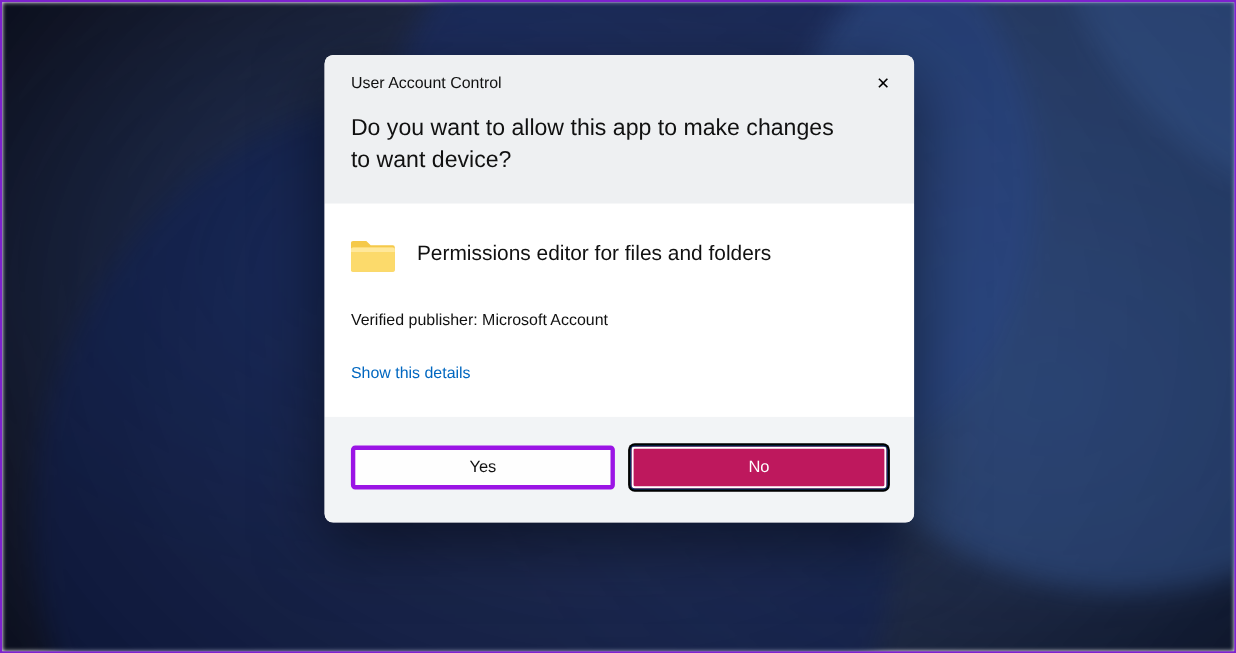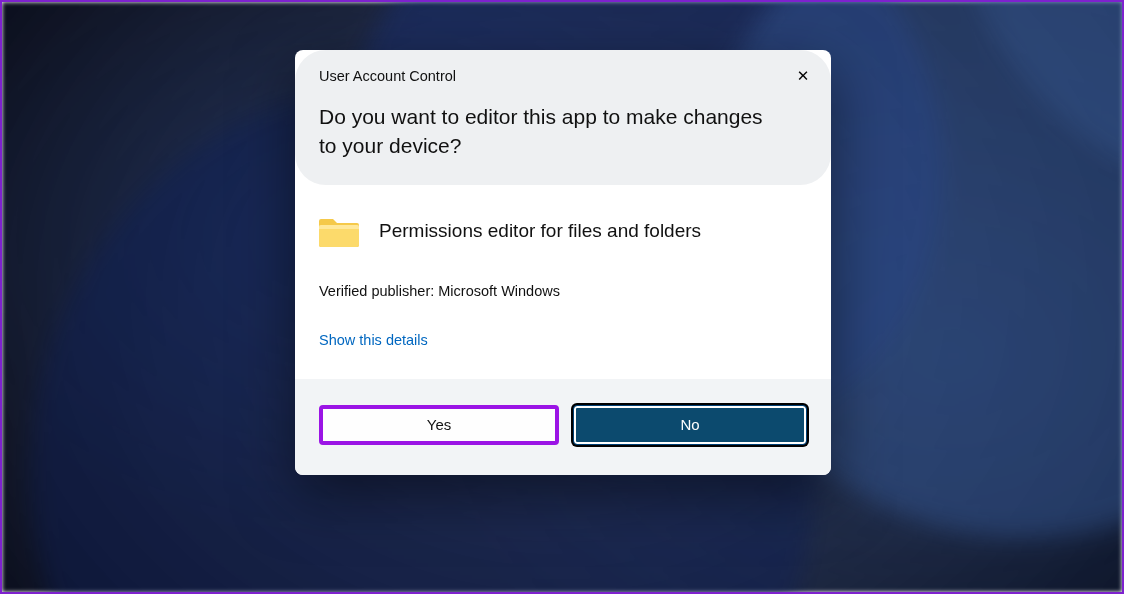--- a/index.html
+++ b/index.html
@@ -40,21 +40,20 @@
       width: 536px;
       background: #fff;
       border-radius: 8px;
       box-shadow: 0 20px 60px rgba(0,0,0,0.5);
       overflow: hidden;
     }
     .dialog-header {
       background: #eef0f2;
       padding: 18px 24px 24px 24px;
       position: relative;
-      border-radius: 31px;
     }
     .dialog-title {
       font-size: 14.5px;
       color: #111;
       font-weight: 400;
       margin-bottom: 18px;
     }
     .dialog-question {
       font-size: 21px;
       color: #111;
@@ -121,50 +120,50 @@
       font-family: inherit;
       cursor: pointer;
       border-radius: 4px;
     }
     .btn-yes {
       background: #fefefe;
       color: #111;
       border: 4px solid #9b14e5;
     }
     .btn-no {
-      background: #0c4a6e;
+      background: #be185d;
       color: #fff;
       border: 1px solid #003f73;
       box-shadow: inset 0 0 0 2px #fff, 0 0 0 2px #000;
     }
   </style>
 </head>
 <body>
 
 <div class="wallpaper"></div>
 
 <div class="dialog">
   <div class="dialog-header">
     <div class="dialog-title">User Account Control</div>
     <button class="close-btn">✕</button>
-    <div class="dialog-question">Do you want to editor this app to make changes to your device?</div>
+    <div class="dialog-question">Do you want to allow this app to make changes to want device?</div>
   </div>
 
   <div class="dialog-body">
     <div class="app-row">
       <span class="folder-icon">
         <svg viewBox="0 0 40 36" width="40" height="36">
           <path d="M2 6 h12 l4 4 h20 a2 2 0 0 1 2 2 v20 a2 2 0 0 1 -2 2 h-36 a2 2 0 0 1 -2 -2 v-24 a2 2 0 0 1 2 -2 z" fill="#f5c94a"></path>
           <path d="M2 12 h36 a2 2 0 0 1 2 2 v18 a2 2 0 0 1 -2 2 h-36 a2 2 0 0 1 -2 -2 v-18 a2 2 0 0 1 2 -2 z" fill="#fcda6b"></path>
           <path d="M2 12 h36 a2 2 0 0 1 2 2 v2 h-40 v-2 a2 2 0 0 1 2 -2 z" fill="#ffe89a"></path>
         </svg>
       </span>
       <div class="app-name">Permissions editor for files and folders</div>
     </div>
-    <div class="publisher">Verified publisher: Microsoft Windows</div>
+    <div class="publisher">Verified publisher: Microsoft Account</div>
     <a class="more-details">Show this details</a>
   </div>
 
   <div class="dialog-footer">
     <button class="btn btn-yes">Yes</button>
     <button class="btn btn-no">No</button>
   </div>
 </div>
 
 </body></html>

